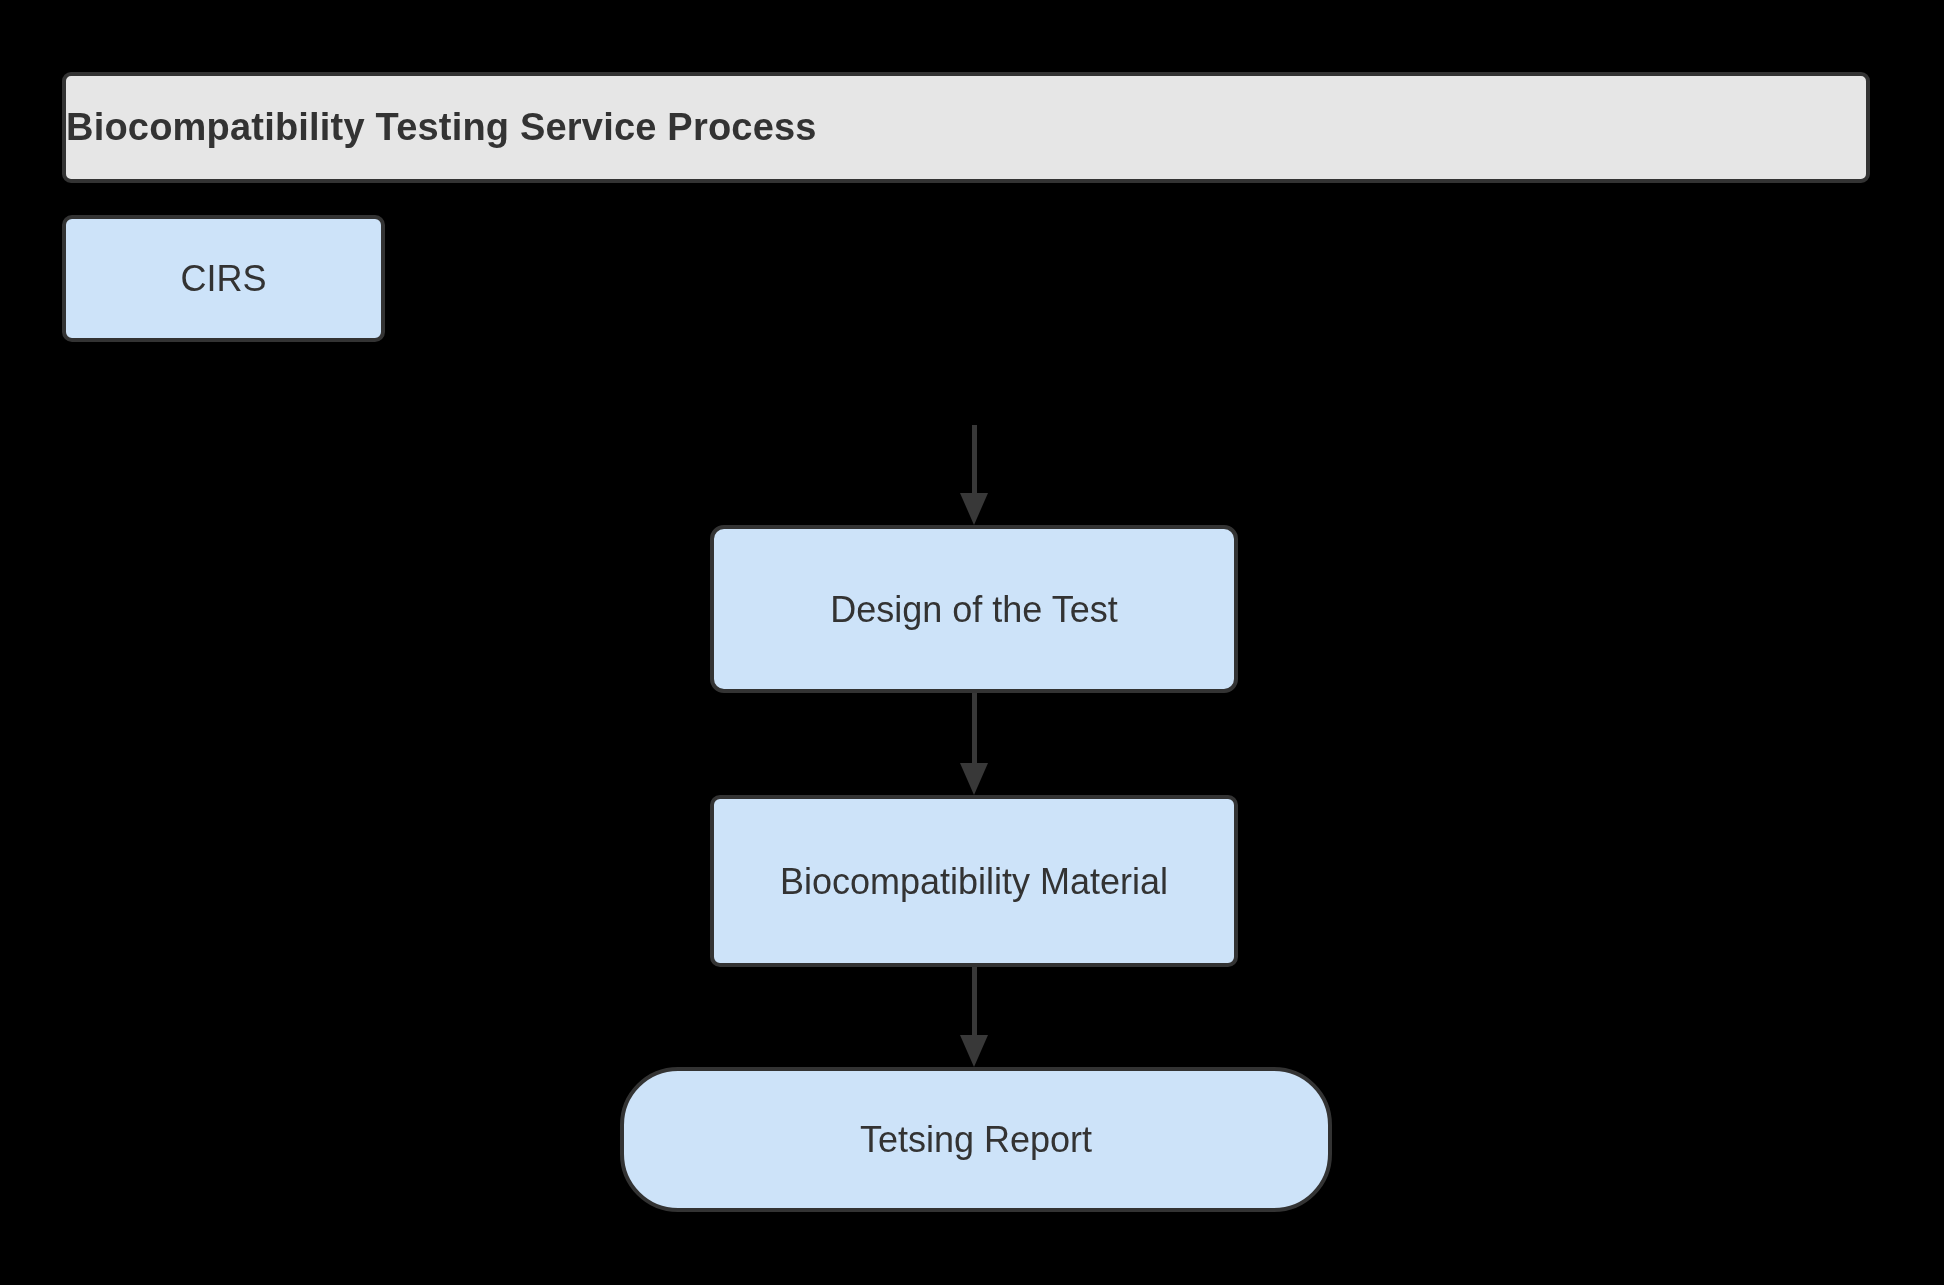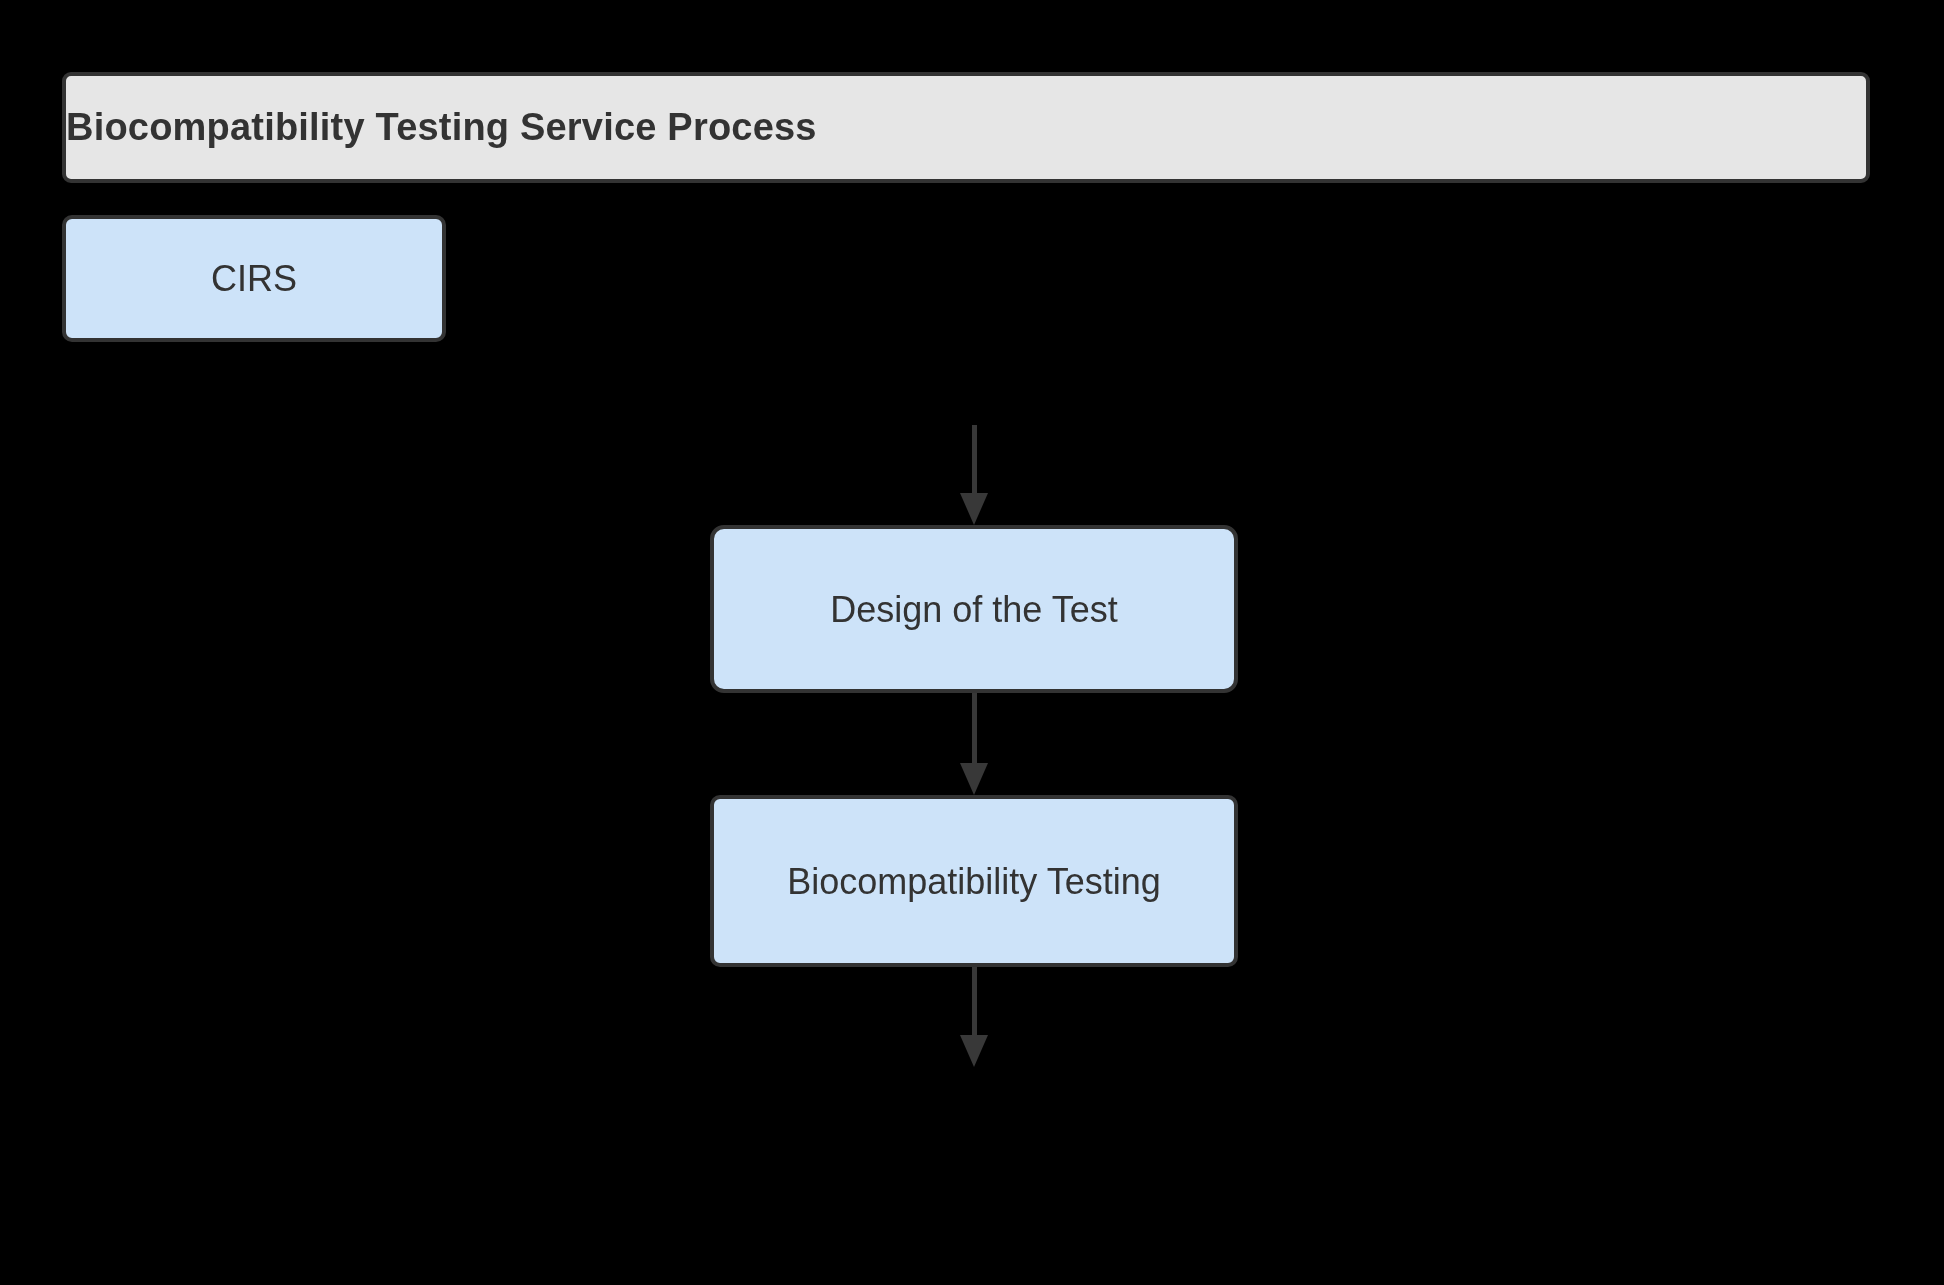--- a/index.html
+++ b/index.html
@@ -36,21 +36,21 @@
     position: absolute;
     background: var(--node-fill);
     border: 4px solid var(--node-border);
     display: flex; align-items: center; justify-content: center;
     text-align: center;
     font-size: 36px;
     line-height: 1.25;
   }
   .cirs-box {
     left: 62px; top: 215px;
-    width: 384px; height: 127px;
+    width: 323px; height: 127px;
     border-radius: 10px;
   }
   .node-stadium-1 {
     left: 620px; top: 283px;
     width: 708px; height: 142px;
     border-radius: 58px;
     padding: 0 72px;
   }
   .node-rect-1 {
     left: 710px; top: 525px;
@@ -117,22 +117,25 @@
   <div class="node node-rect-1">
     <span>Design of the Test</span>
   </div>
 
   <div class="arrow arrow-2">
     <div class="arrow-line"></div>
     <div class="arrow-head"></div>
   </div>
 
   <div class="node node-rect-2">
-    <span>Biocompatibility Testing</span>
+    <span>Biocompatibility Material</span>
   </div>
 
   <div class="arrow arrow-3">
     <div class="arrow-line"></div>
     <div class="arrow-head"></div>
   </div>
 
+  <div class="node node-stadium-2">
+    <span>Tetsing Report</span>
+  </div>
 
 </div>
 
 </body></html>

